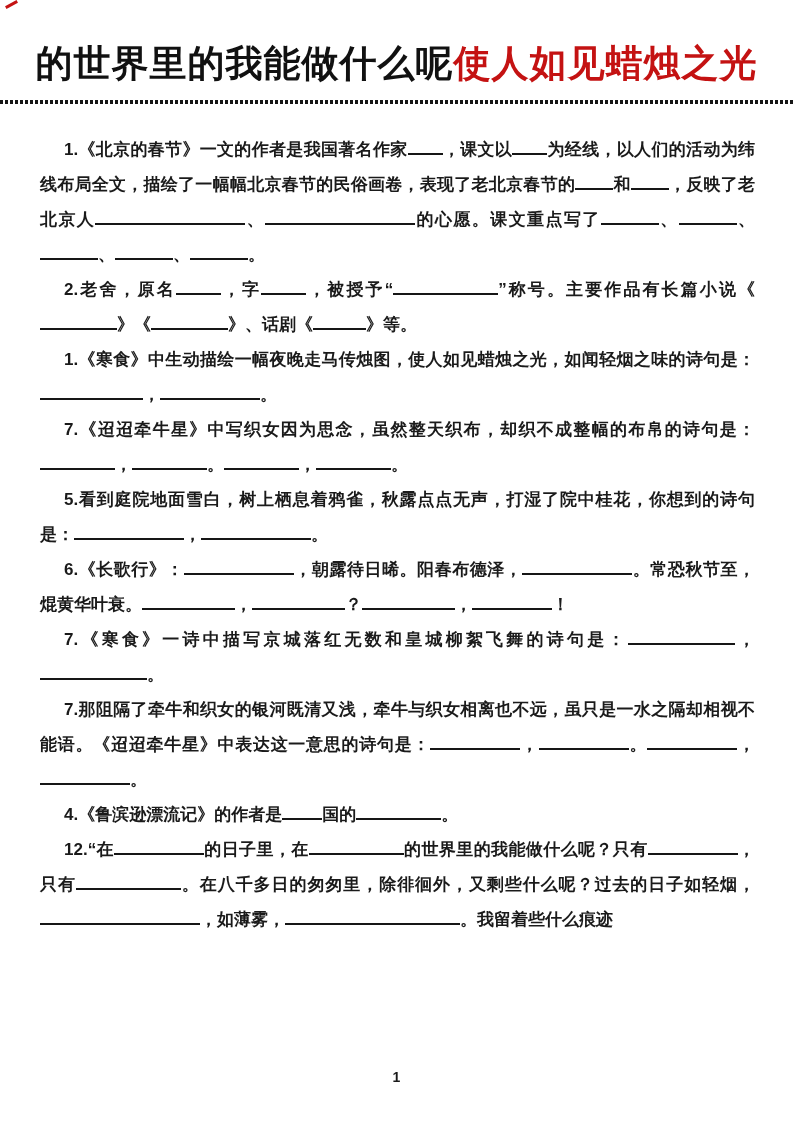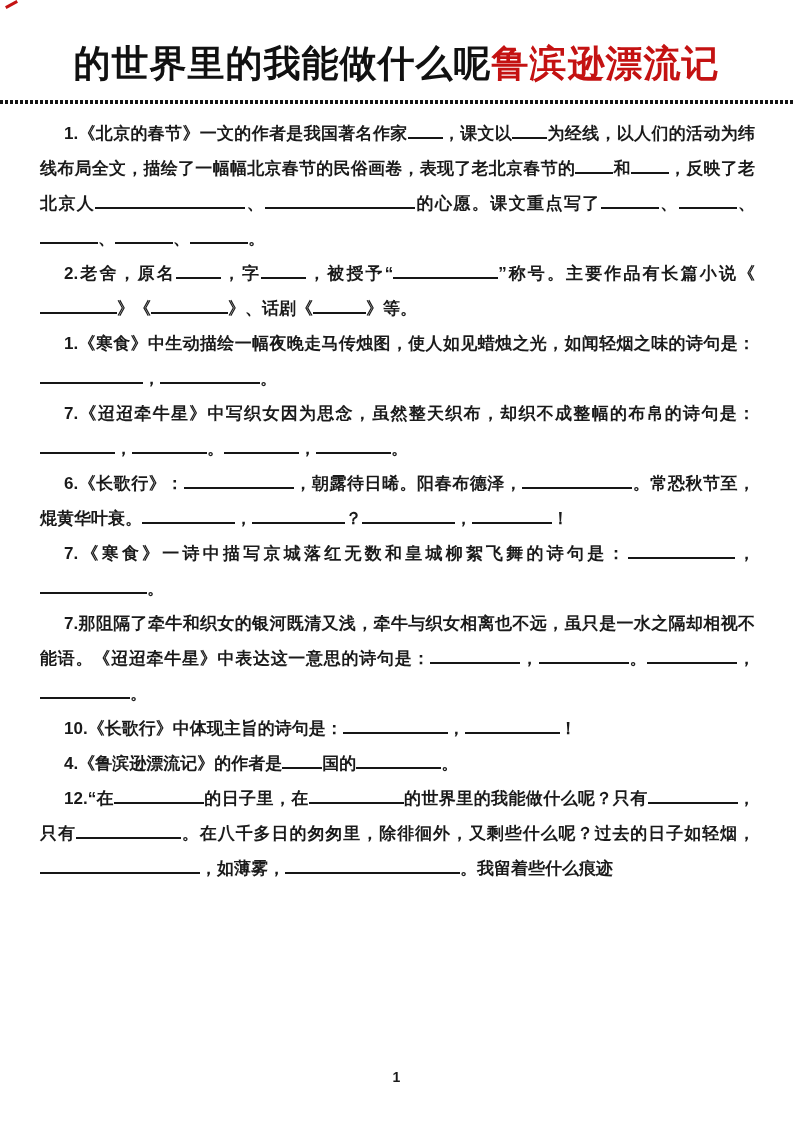--- a/index.html
+++ b/index.html
@@ -30,21 +30,21 @@
     white-space:nowrap;
   }
   .t-red{color:#c41212;}
   .dotted-divider{
     margin-top:12px;
     height:4px;
     width:100%;
     background:repeating-linear-gradient(90deg,#161616 0 3px,transparent 3px 5px);
   }
   .content{
-    margin:12px 38px 0 40px;
+    margin:28px 38px 0 40px;
   }
   .question{
     margin:0;
     font-size:17px;
     font-weight:bold;
     line-height:35px;
     text-align:justify;
     text-indent:24px;
     color:#1a1a1a;
   }
@@ -59,30 +59,30 @@
     font-size:14px;
     font-weight:bold;
     color:#1a1a1a;
   }
 </style>
 </head>
 <body>
 
 <div class="corner-mark"></div>
 
-<header class="title"><span class="t-black">的世界里的我能做什么呢</span><span class="t-red">鲁滨逊漂流记</span></header>
+<header class="title"><span class="t-black">的世界里的我能做什么呢</span><span class="t-red">使人如见蜡烛之光</span></header>
 
 <div class="dotted-divider"></div>
 
 <main class="content">
     <p class="question"><span>1.《北京的春节》一文的作者是我国著名作家</span><span class="blank" style="width: 35px;"></span><span>，课文以</span><span class="blank" style="width: 35px;"></span><span>为经线，以人们的活动为纬线布局全文，描绘了一幅幅北京春节的民俗画卷，表现了老北京春节的</span><span class="blank" style="width: 38px;"></span><span>和</span><span class="blank" style="width: 38px;"></span><span>，反映了老北京人</span><span class="blank" style="width: 150px;"></span><span>、</span><span class="blank" style="width: 150px;"></span><span>的心愿。课文重点写了</span><span class="blank" style="width: 58px;"></span><span>、</span><span class="blank" style="width: 58px;"></span><span>、</span><span class="blank" style="width: 58px;"></span><span>、</span><span class="blank" style="width: 58px;"></span><span>、</span><span class="blank" style="width: 58px;"></span><span>。</span></p>
     <p class="question"><span>2.老舍，原名</span><span class="blank" style="width: 45px;"></span><span>，字</span><span class="blank" style="width: 45px;"></span><span>，被授予“</span><span class="blank" style="width: 105px;"></span><span>”称号。主要作品有长篇小说《</span><span class="blank" style="width: 77px;"></span><span>》《</span><span class="blank" style="width: 77px;"></span><span>》、话剧《</span><span class="blank" style="width: 53px;"></span><span>》等。</span></p>
     <p class="question"><span>1.《寒食》中生动描绘一幅夜晚走马传烛图，使人如见蜡烛之光，如闻轻烟之味的诗句是：</span><span class="blank" style="width: 103px;"></span><span>，</span><span class="blank" style="width: 100px;"></span><span>。</span></p>
     <p class="question"><span>7.《迢迢牵牛星》中写织女因为思念，虽然整天织布，却织不成整幅的布帛的诗句是：</span><span class="blank" style="width: 75px;"></span><span>，</span><span class="blank" style="width: 75px;"></span><span>。</span><span class="blank" style="width: 75px;"></span><span>，</span><span class="blank" style="width: 75px;"></span><span>。</span></p>
+    <p class="question"><span>5.看到庭院地面雪白，树上栖息着鸦雀，秋露点点无声，打湿了院中桂花，你想到的诗句是：</span><span class="blank" style="width: 110px;"></span><span>，</span><span class="blank" style="width: 110px;"></span><span>。</span></p>
     <p class="question"><span>6.《长歌行》：</span><span class="blank" style="width: 110px;"></span><span>，朝露待日晞。阳春布德泽，</span><span class="blank" style="width: 110px;"></span><span>。常恐秋节至，焜黄华叶衰。</span><span class="blank" style="width: 93px;"></span><span>，</span><span class="blank" style="width: 93px;"></span><span>？</span><span class="blank" style="width: 93px;"></span><span>，</span><span class="blank" style="width: 80px;"></span><span>！</span></p>
     <p class="question"><span>7.《寒食》一诗中描写京城落红无数和皇城柳絮飞舞的诗句是：</span><span class="blank" style="width: 107px;"></span><span>，</span><span class="blank" style="width: 107px;"></span><span>。</span></p>
     <p class="question"><span>7.那阻隔了牵牛和织女的银河既清又浅，牵牛与织女相离也不远，虽只是一水之隔却相视不能语。《迢迢牵牛星》中表达这一意思的诗句是：</span><span class="blank" style="width: 90px;"></span><span>，</span><span class="blank" style="width: 90px;"></span><span>。</span><span class="blank" style="width: 90px;"></span><span>，</span><span class="blank" style="width: 90px;"></span><span>。</span></p>
-    <p class="question"><span>10.《长歌行》中体现主旨的诗句是：</span><span class="blank" style="width: 105px;"></span><span>，</span><span class="blank" style="width: 95px;"></span><span>！</span></p>
     <p class="question"><span>4.《鲁滨逊漂流记》的作者是</span><span class="blank" style="width: 40px;"></span><span>国的</span><span class="blank" style="width: 85px;"></span><span>。</span></p>
     <p class="question"><span>12.“在</span><span class="blank" style="width: 90px;"></span><span>的日子里，在</span><span class="blank" style="width: 95px;"></span><span>的世界里的我能做什么呢？只有</span><span class="blank" style="width: 90px;"></span><span>，只有</span><span class="blank" style="width: 105px;"></span><span>。在八千多日的匆匆里，除徘徊外，又剩些什么呢？过去的日子如轻烟，</span><span class="blank" style="width: 160px;"></span><span>，如薄雾，</span><span class="blank" style="width: 175px;"></span><span>。我留着些什么痕迹</span></p>
   </main>
 
 <footer class="page-footer"><span>1</span></footer>
 
 </body></html>

